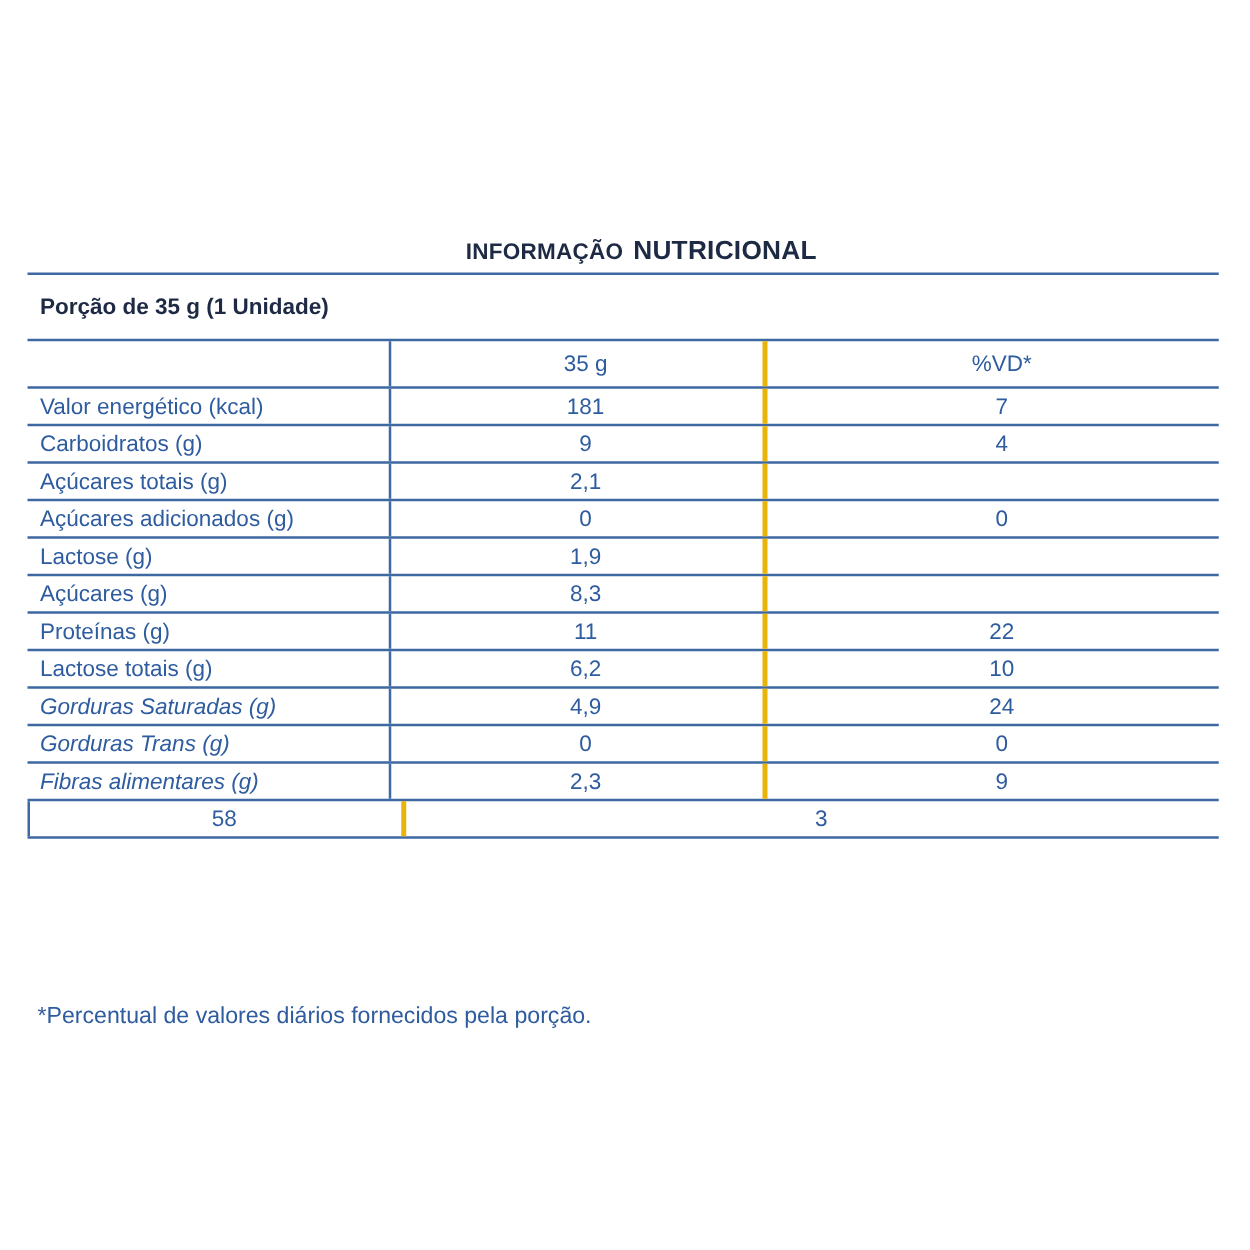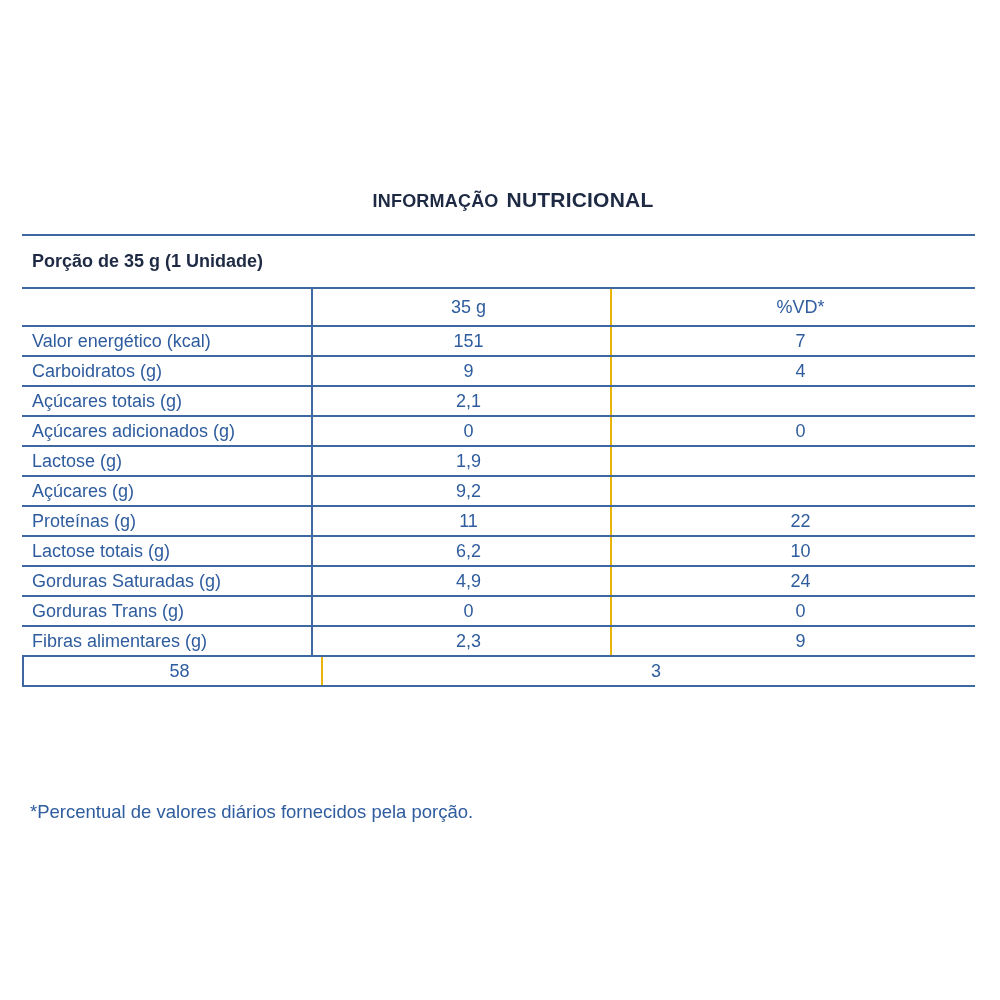--- a/index.html
+++ b/index.html
@@ -20,21 +20,21 @@
     text-align: center;
     color: #1e2a44;
     font-weight: 700;
   }
   .title .w1 { font-size: 18px; letter-spacing: 0.2px; margin-left: 26px; }
   .title .w2 { font-size: 21px; letter-spacing: 0.2px; margin-left: 8px; }
 
   .nutri {
     position: absolute;
     left: 22px;
-    top: 234px;
+    top: 218px;
     width: 953px;
     color: #2e5c9e;
     font-size: 18px;
   }
   .serving-row {
     height: 55px;
     border-top: 2px solid #3d68a2;
     border-bottom: 2px solid #3d68a2;
     display: flex;
     align-items: center;
@@ -60,25 +60,25 @@
     justify-content: flex-start;
   }
   .c2 {
     flex: 0 0 299px;
     border-left: 2px solid #3d68a2;
     justify-content: center;
     text-align: center;
   }
   .c3 {
     flex: 1 1 auto;
-    border-left: 2px solid #eab308;
+    border-left: 4px solid #eab308;
     justify-content: center;
     text-align: center;
   }
-  .row.italic .c1 { }
+  .row.italic .c1 { font-style: italic; }
 
   .footnote {
     position: absolute;
     left: 30px;
     top: 801px;
     font-size: 18.5px;
     color: #2e5c9e;
   }
 </style>
 </head>
@@ -96,21 +96,21 @@
 
     <div class="row header-row">
       <div class="cell c1"></div>
       <div class="cell c2">35 g</div>
       <div class="cell c3">%VD*</div>
     </div>
 
     <div id="table-body">
   <div class="row">
     <div class="cell c1">Valor energético (kcal)</div>
-    <div class="cell c2">151</div>
+    <div class="cell c2">181</div>
     <div class="cell c3">7</div>
   </div>
 
   <div class="row">
     <div class="cell c1">Carboidratos (g)</div>
     <div class="cell c2">9</div>
     <div class="cell c3">4</div>
   </div>
 
   <div class="row">
@@ -126,21 +126,21 @@
   </div>
 
   <div class="row">
     <div class="cell c1">Lactose (g)</div>
     <div class="cell c2">1,9</div>
     <div class="cell c3"></div>
   </div>
 
   <div class="row">
     <div class="cell c1">Açúcares (g)</div>
-    <div class="cell c2">9,2</div>
+    <div class="cell c2">8,3</div>
     <div class="cell c3"></div>
   </div>
 
   <div class="row">
     <div class="cell c1">Proteínas (g)</div>
     <div class="cell c2">11</div>
     <div class="cell c3">22</div>
   </div>
 
   <div class="row">

